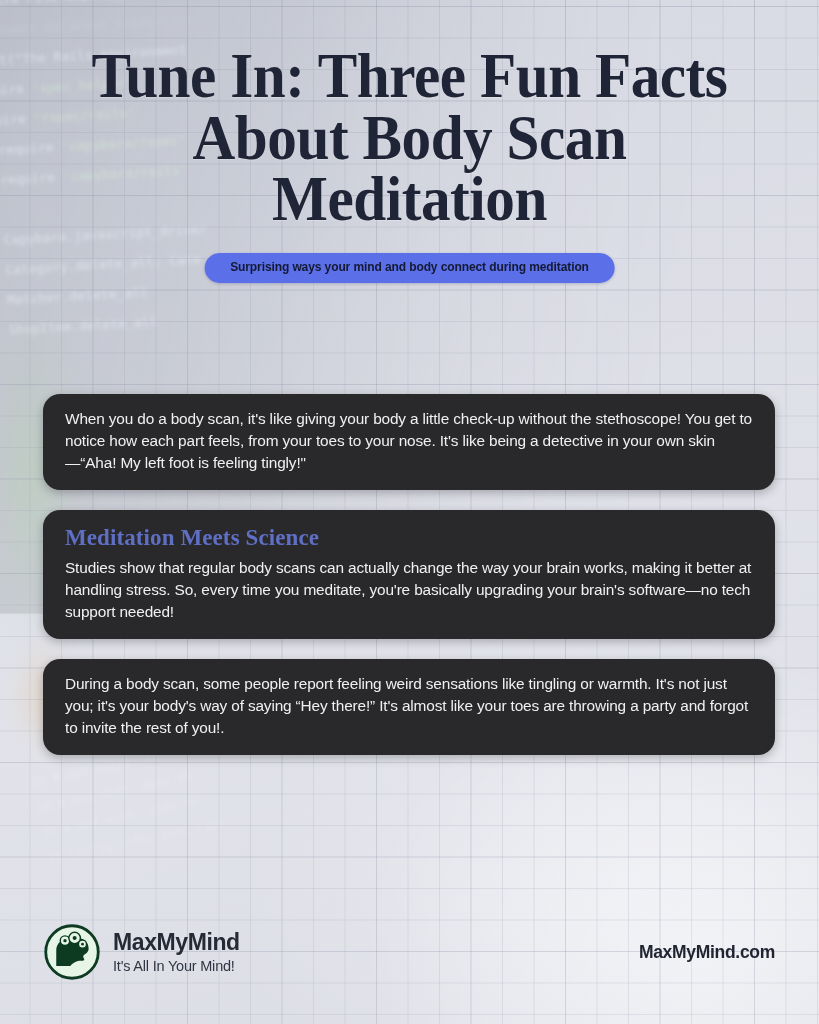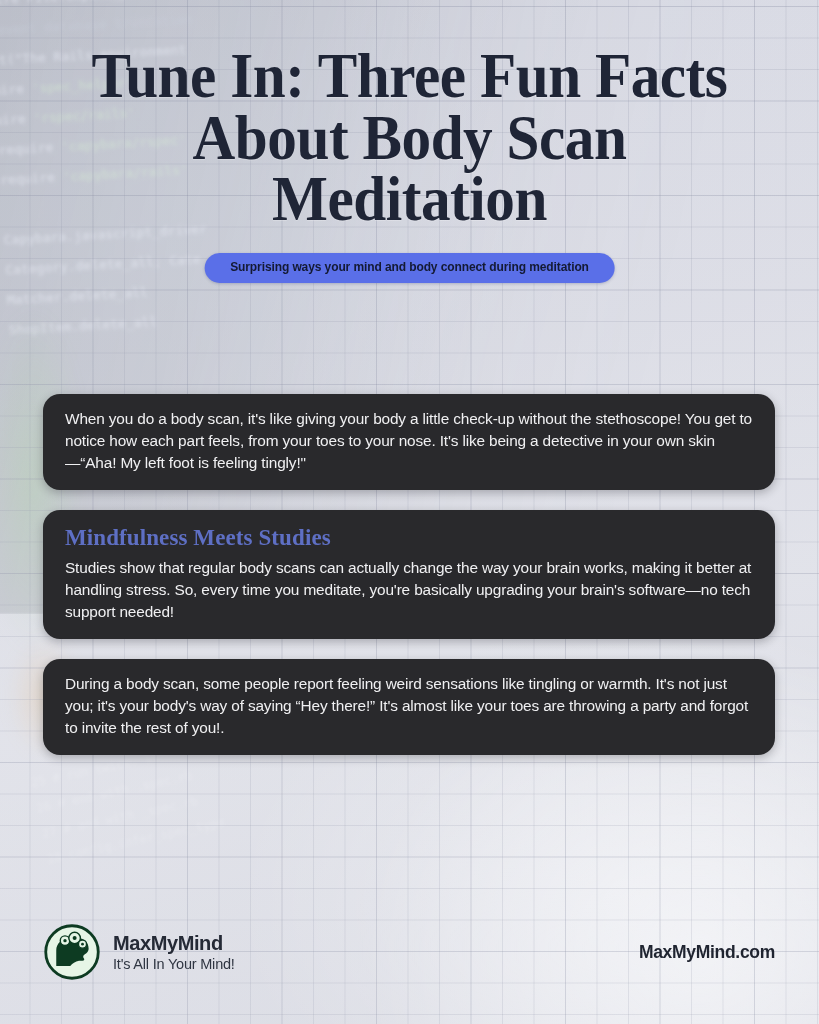--- a/index.html
+++ b/index.html
@@ -201,21 +201,21 @@
     align-items:center;
     justify-content:space-between;
   }
 
   .brand { display:flex; align-items:center; gap:13px; }
 
   .logo-mark { width:56px; height:56px; display:block; flex:0 0 56px; }
 
   .brand-text { display:flex; flex-direction:column; line-height:1.12; }
   .brand-name {
-    font-size: 20px;
+    font-size: 23px;
     font-weight: 700;
     color: #252a36;
     letter-spacing: -0.4px;
   }
   .brand-tagline {
     font-size: 14.5px;
     font-weight: 400;
     color: #2f3542;
     letter-spacing: -0.2px;
     margin-top: 2px;
@@ -272,21 +272,21 @@
 
     <h1 class="title">Tune In: Three Fun Facts About Body Scan Meditation</h1>
 
     <div class="subtitle-pill">Surprising ways your mind and body connect during meditation</div>
 
     <div class="cards" id="cardList">
         <div class="card">
           <div class="card-body">When you do a body scan, it's like giving your body a little check-up without the stethoscope! You get to notice how each part feels, from your toes to your nose. It's like being a detective in your own skin—“Aha! My left foot is feeling tingly!"</div>
         </div>
         <div class="card">
-          <div class="card-title">Mindfulness Meets Studies</div>
+          <div class="card-title">Meditation Meets Science</div>
           <div class="card-body">Studies show that regular body scans can actually change the way your brain works, making it better at handling stress. So, every time you meditate, you're basically upgrading your brain's software—no tech support needed!</div>
         </div>
         <div class="card">
           <div class="card-body">During a body scan, some people report feeling weird sensations like tingling or warmth. It's not just you; it's your body's way of saying “Hey there!” It's almost like your toes are throwing a party and forgot to invite the rest of you!.</div>
         </div>
       </div>
 
     <div class="footer">
 
       <div class="brand">

